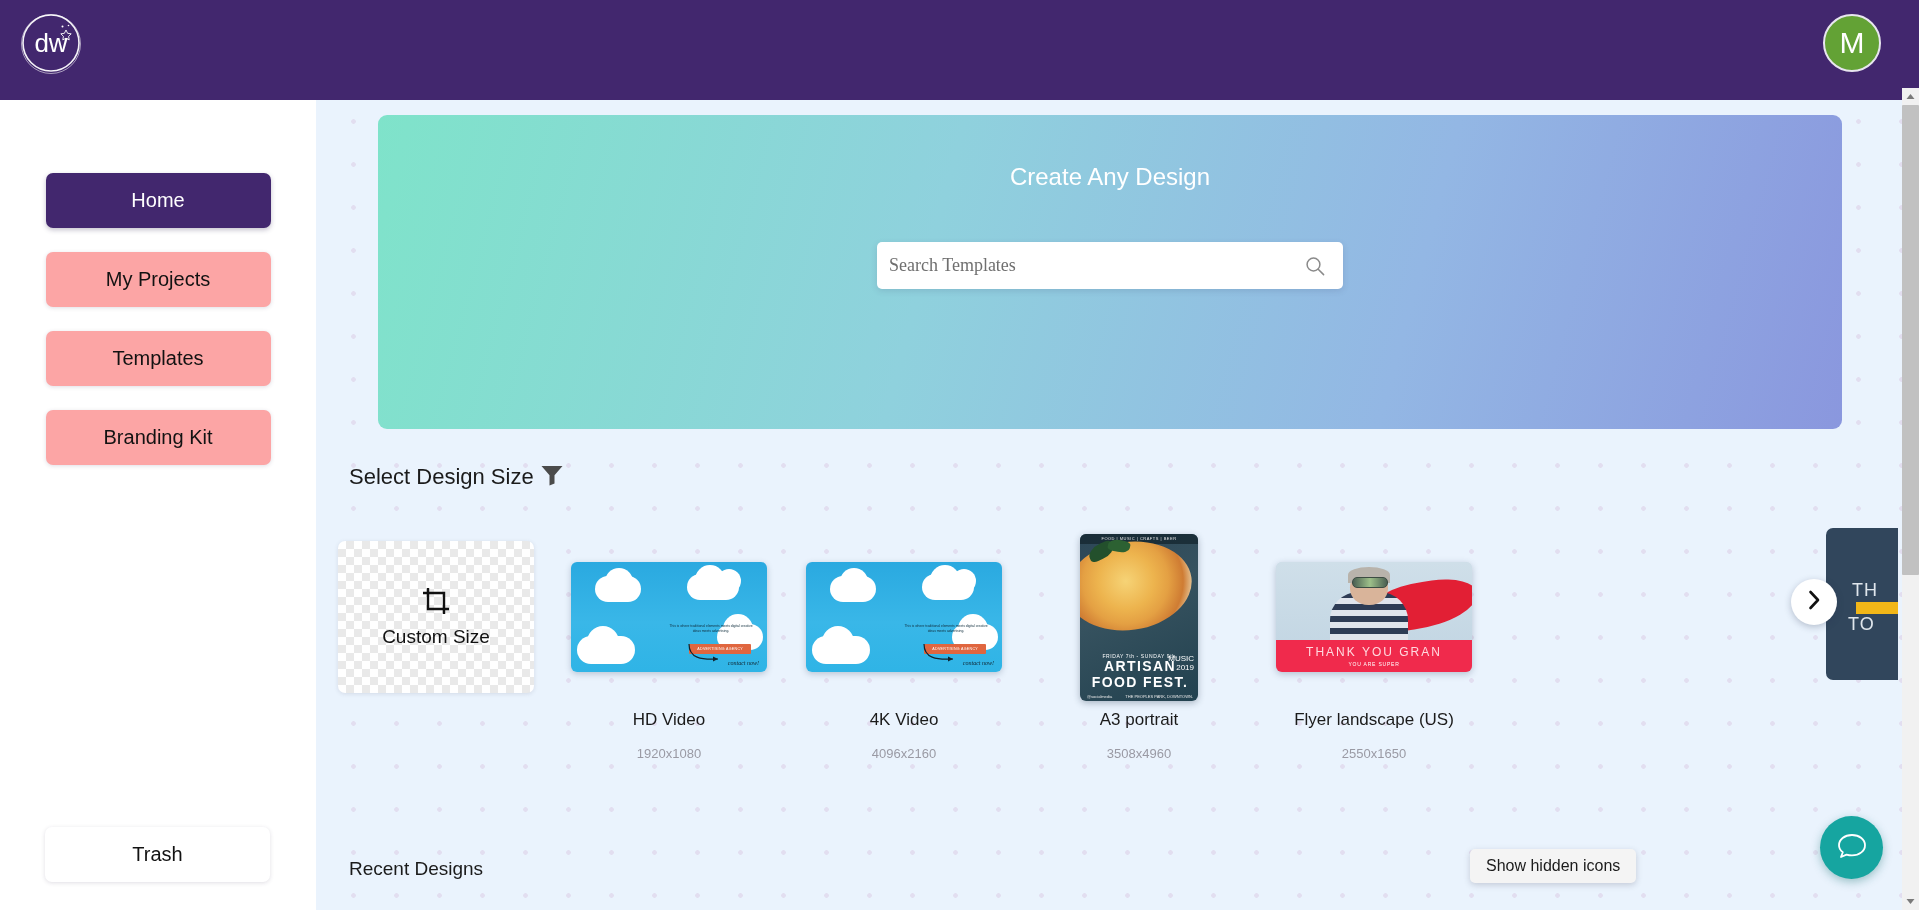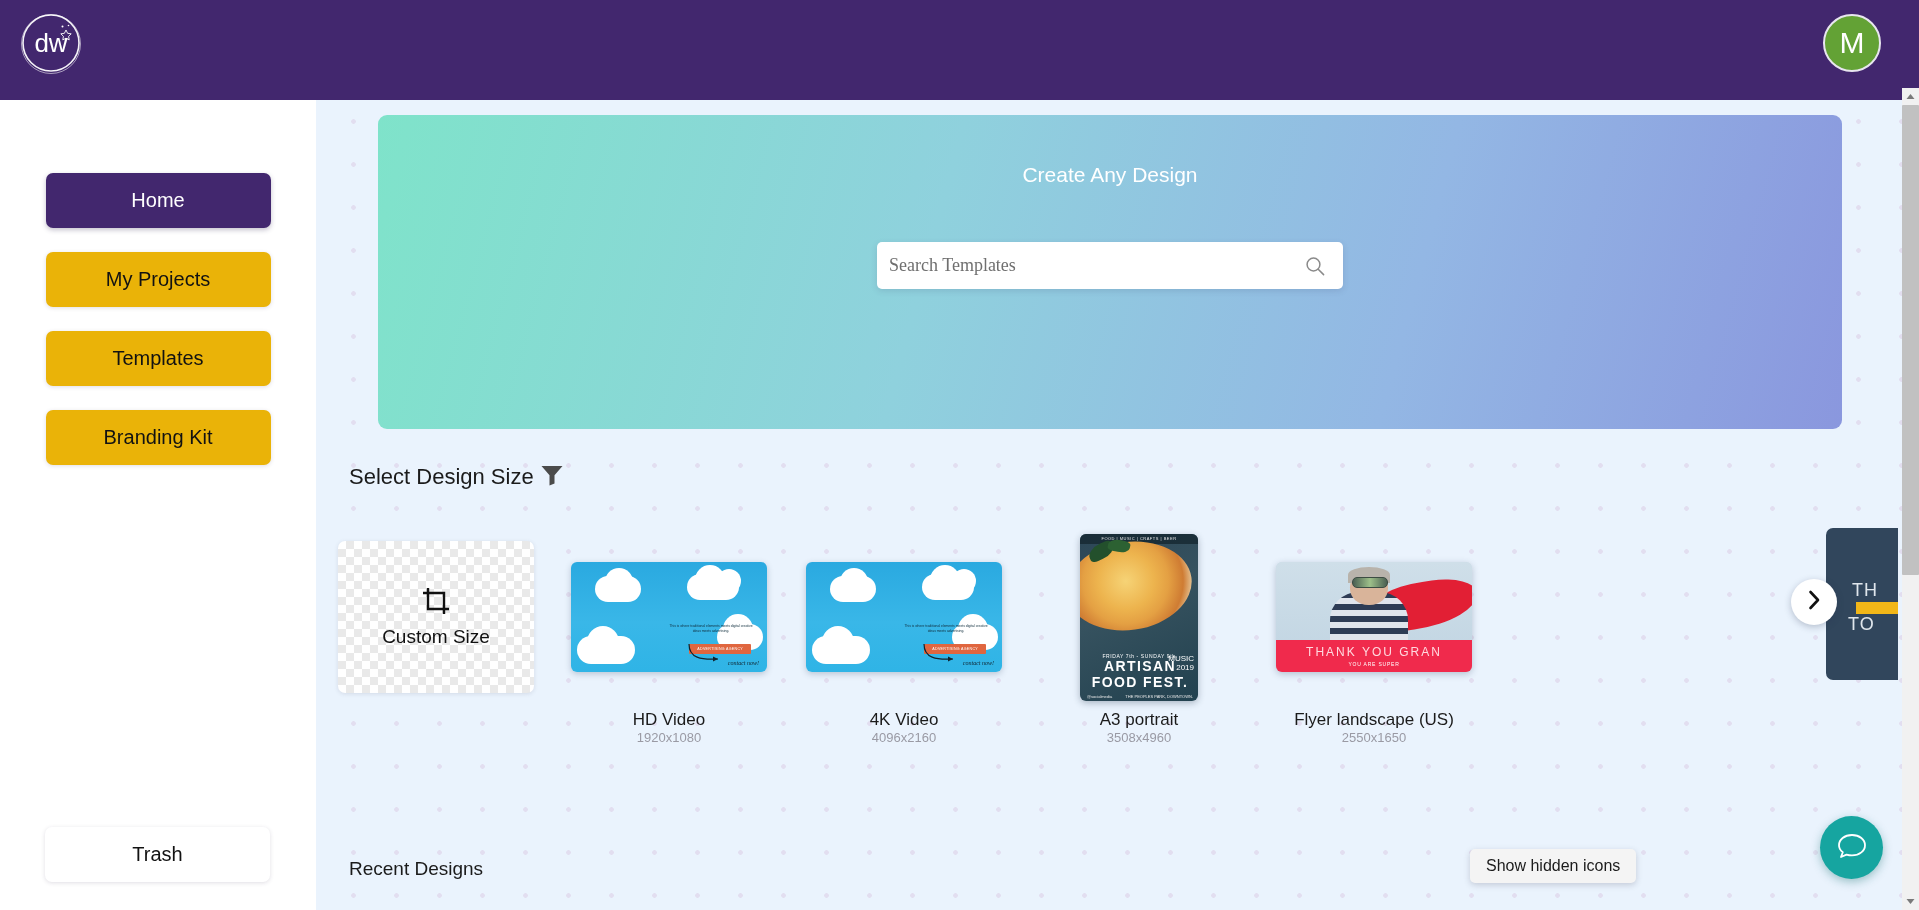--- a/index.html
+++ b/index.html
@@ -37,21 +37,21 @@
   .sidebar {
     position: absolute; top: 88px; left: 0;
     width: 316px; height: 822px;
     background: #ffffff;
     z-index: 40;
   }
   .nav-list { position: absolute; top: 85px; left: 0; width: 316px; }
   .nav-item {
     width: 225px; margin: 0 auto 24px auto;
     height: 55px;
-    background: #eab308;
+    background: #fca5a5;
     border-radius: 7px;
     box-shadow: 0 1px 4px rgba(60,50,90,0.16);
     display: flex; align-items: center; justify-content: center;
     font-size: 20px; color: #121212;
     cursor: pointer;
   }
   .nav-item.active {
     background: #42276e; color: #ffffff;
     box-shadow: 0 2px 5px rgba(60,50,90,0.3);
   }
@@ -78,21 +78,21 @@
   
   .hero {
     position: absolute; left: 62px; top: 27px;
     width: 1464px; height: 314px;
     border-radius: 9px;
     background: linear-gradient(105deg, #7fe3ca 0%, #8fd1dd 38%, #93b7e4 70%, #8a97de 100%);
   }
   .hero-title {
     position: absolute; top: 48px; width: 100%;
     text-align: center; color: #ffffff;
-    font-size: 21px;
+    font-size: 24px;
   }
   .searchbox {
     position: absolute; left: 50%; transform: translateX(-50%);
     top: 127px; width: 466px; height: 47px;
     background: #ffffff; border-radius: 5px;
     box-shadow: 0 2px 6px rgba(60,70,110,0.16);
     display: flex; align-items: center;
   }
   .searchbox input {
     flex: 1; border: none; outline: none;
@@ -125,21 +125,21 @@
   .size-cell {
     position: absolute; top: 0;
     width: 196px;
     text-align: center;
   }
   .thumb-wrap {
     height: 178px;
     display: flex; align-items: center; justify-content: center;
   }
   .card-title { font-size: 17px; color: #1b1b1b; margin-top: 4px; }
-  .card-dims  { font-size: 13px; color: #9a9aa4; margin-top: 0; }
+  .card-dims  { font-size: 13px; color: #9a9aa4; margin-top: 16px; }
 
   
   .custom-size {
     width: 196px; height: 152px; border-radius: 7px;
     background-image:
       linear-gradient(45deg, #e9e9e9 25%, transparent 25%),
       linear-gradient(-45deg, #e9e9e9 25%, transparent 25%),
       linear-gradient(45deg, transparent 75%, #e9e9e9 75%),
       linear-gradient(-45deg, transparent 75%, #e9e9e9 75%);
     background-size: 16px 16px;

